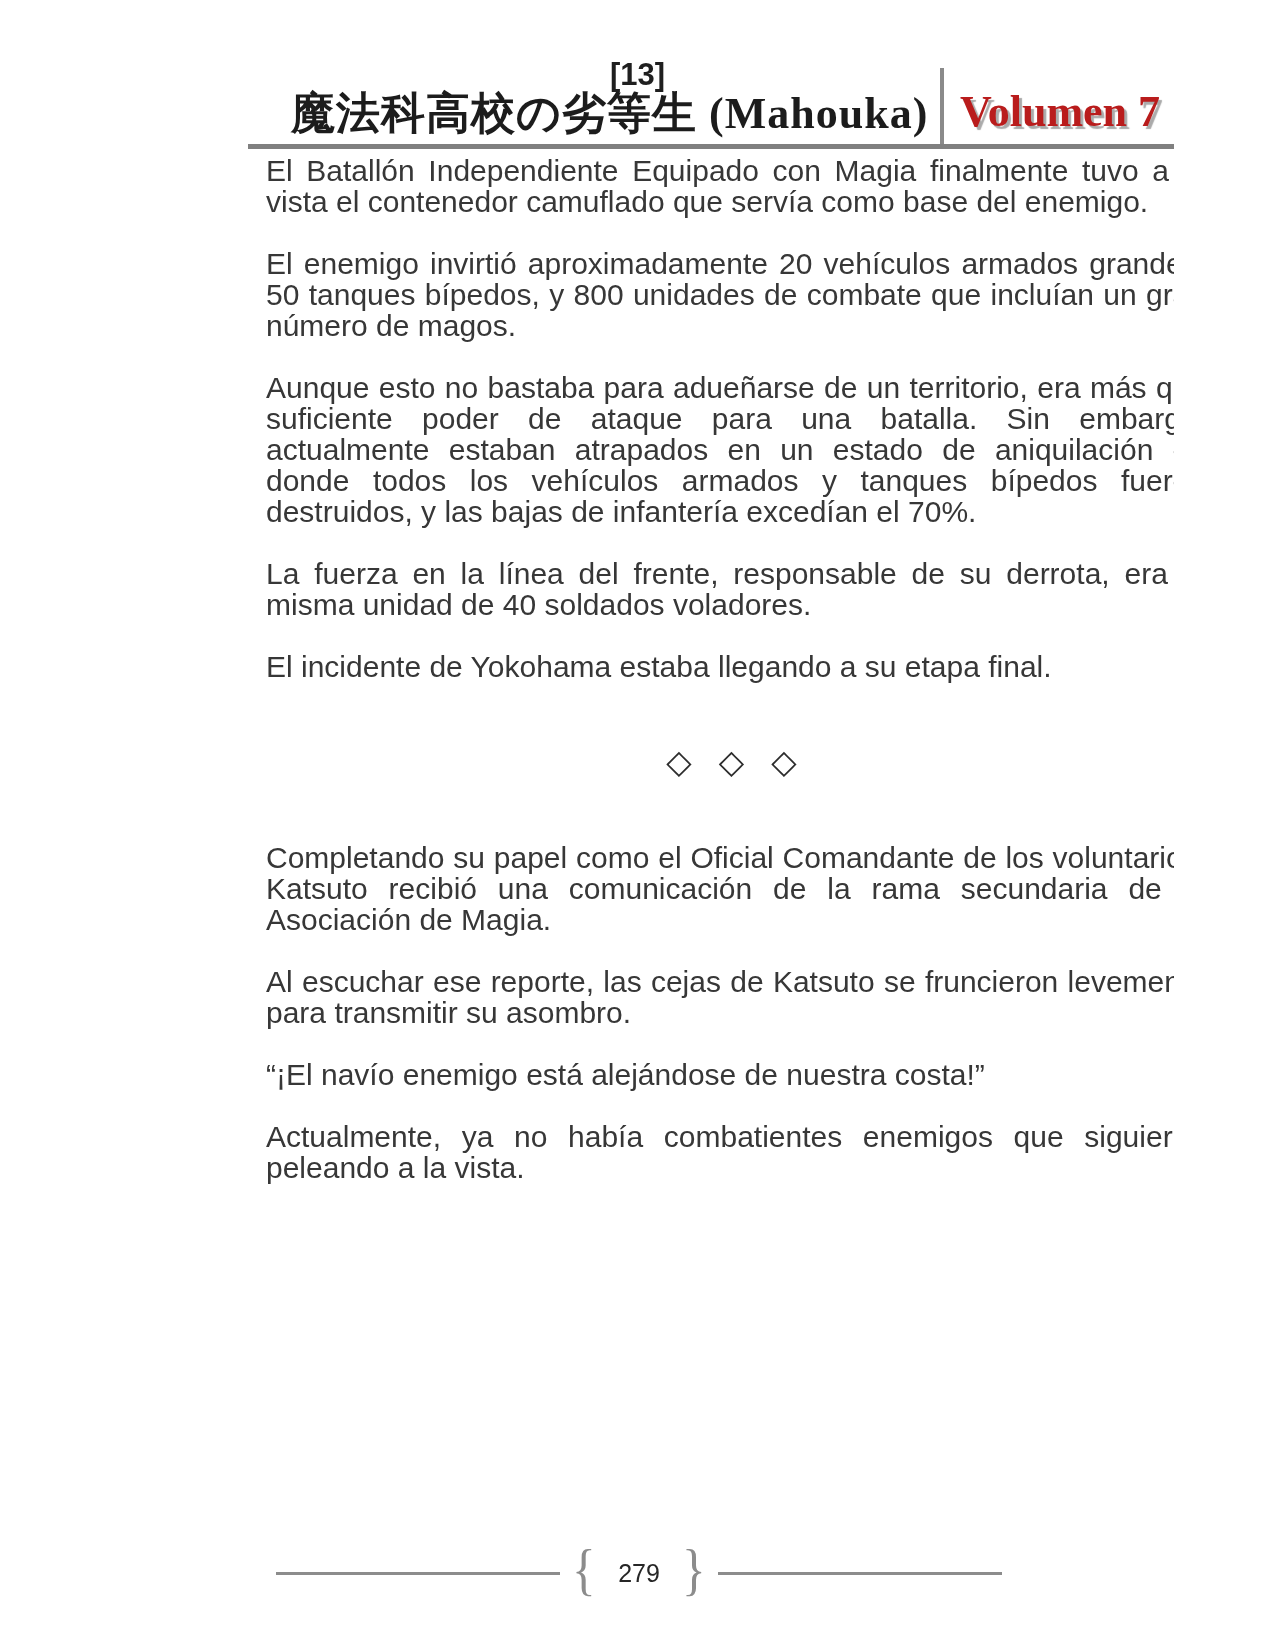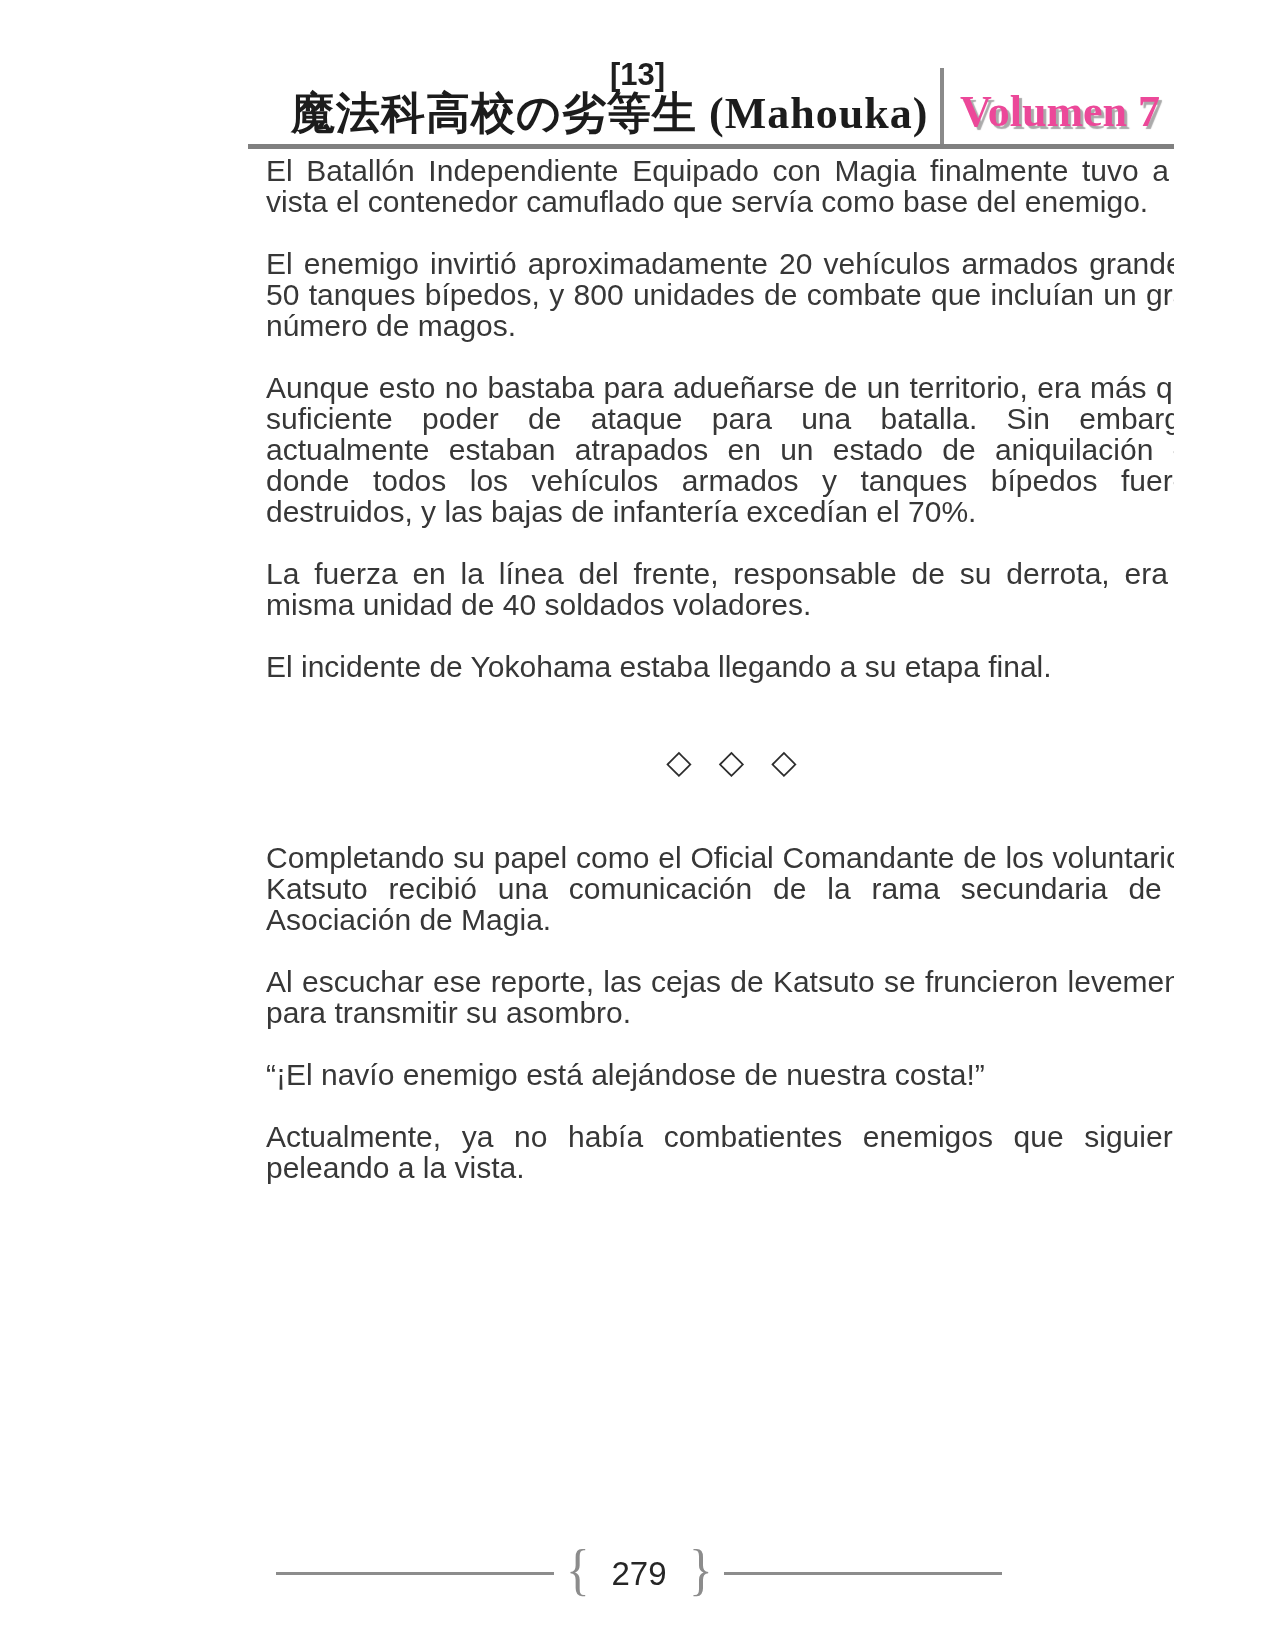--- a/index.html
+++ b/index.html
@@ -105,36 +105,36 @@
     font-size:58px;
     line-height:1;
     color:#8c8c8c;
     margin:0 4px;
     transform:scaleX(0.85);
     padding-bottom:6px;
   }
   .bracket.left { margin-left:10px; }
   .bracket.right { margin-right:10px; }
   .pageno {
-    font-size:33px;
+    font-size:25px;
     color:#262626;
     margin:0 16px;
     line-height:1;
   }
 </style>
 </head>
 <body>
 
 <div class="page">
 
   <header class="header">
     <div class="header-row">
       <span class="book-title"><span>魔法科高校の劣等生</span> <span>(Mahouka)</span></span>
       <span class="vbar"></span>
-      <span class="volume-label" style="color: #ec4899;">Volumen 7</span>
+      <span class="volume-label" style="color: #b91c1c;">Volumen 7</span>
     </div>
     <div class="header-rule" style="background: rgb(128, 128, 128);"></div>
   </header>
 
   <div class="section-number">[13]</div>
 
   <main class="content" id="content">
       <p class="para">El Batallón Independiente Equipado con Magia finalmente tuvo a la vista el contenedor camuflado que servía como base del enemigo.</p>
       <p class="para">El enemigo invirtió aproximadamente 20 vehículos armados grandes, 50 tanques bípedos, y 800 unidades de combate que incluían un gran número de magos.</p>
       <p class="para">Aunque esto no bastaba para adueñarse de un territorio, era más que suficiente poder de ataque para una batalla. Sin embargo, actualmente estaban atrapados en un estado de aniquilación en donde todos los vehículos armados y tanques bípedos fueron destruidos, y las bajas de infantería excedían el 70%.</p>

